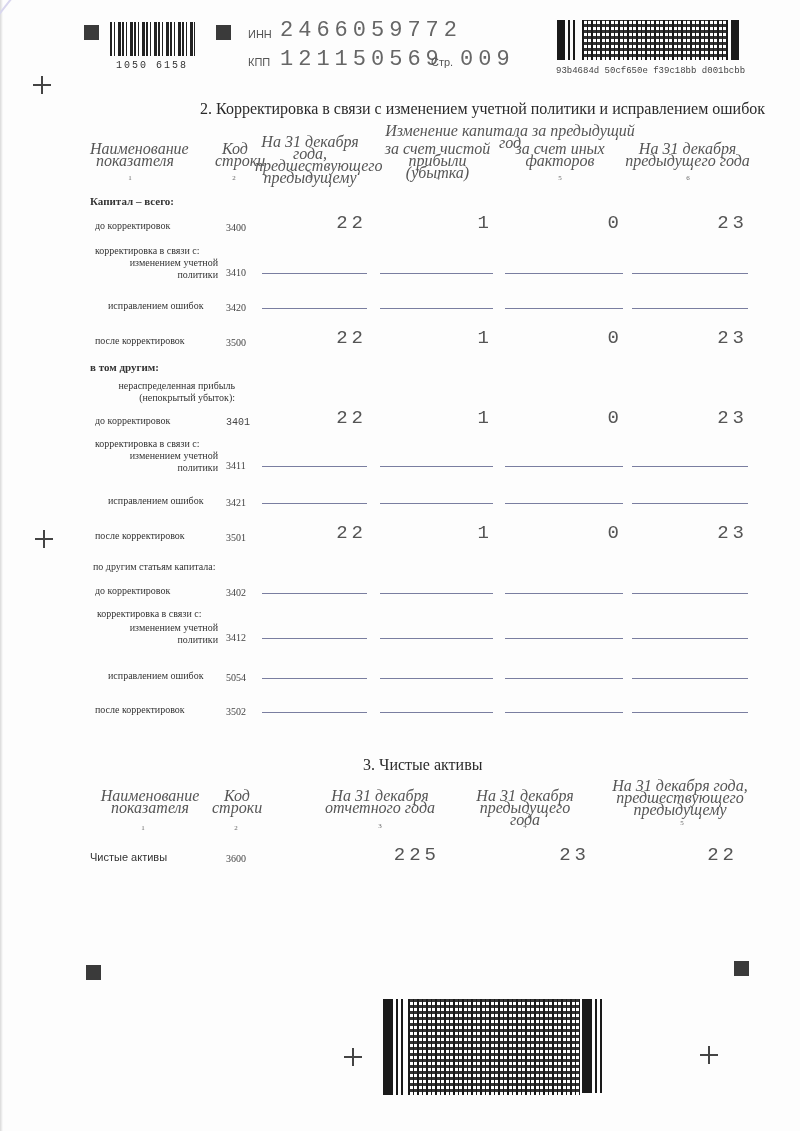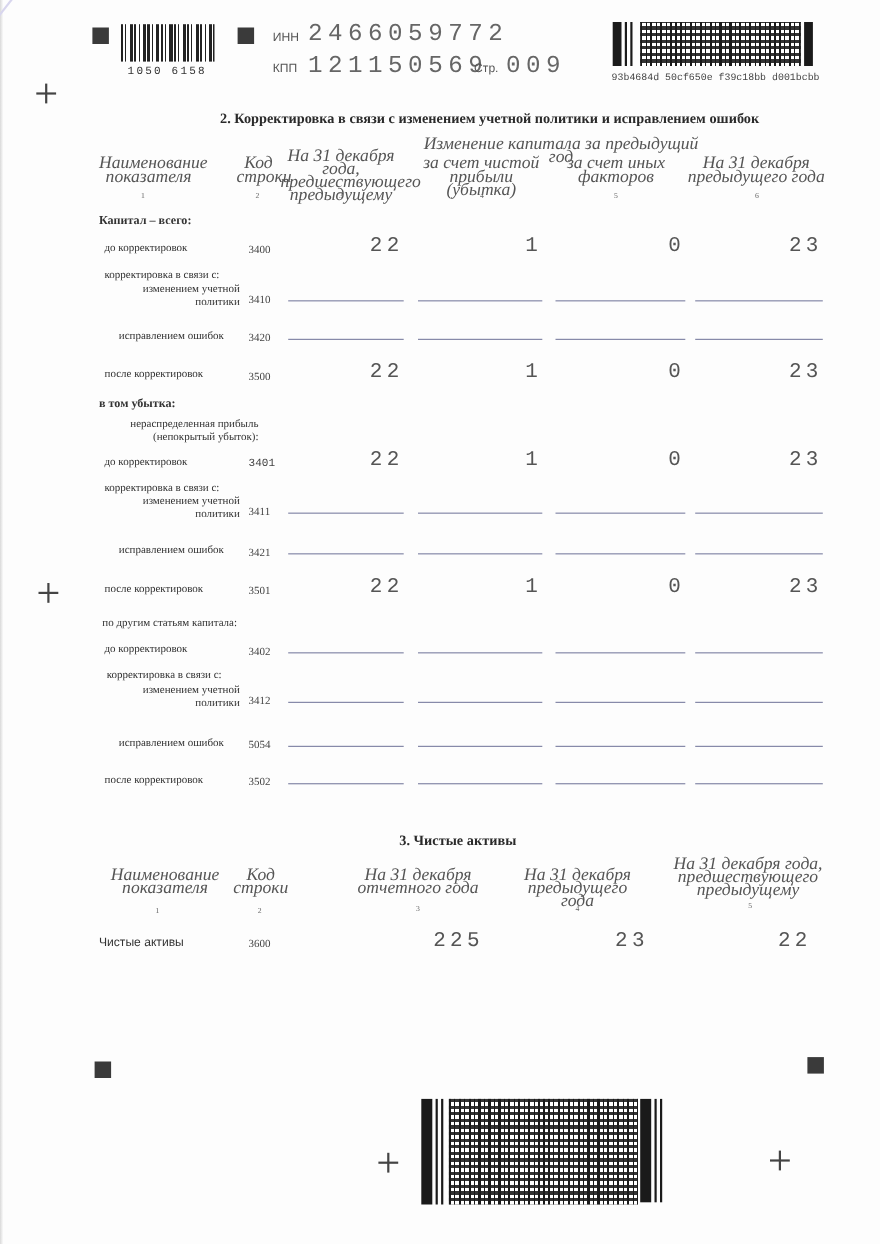--- a/index.html
+++ b/index.html
@@ -13,21 +13,21 @@
   .cross::after { top:8px; left:0; height:1.5px; width:18px; }
   .mono { font-family:"Liberation Mono","DejaVu Sans Mono",monospace; }
   .sans { font-family:"Liberation Sans","DejaVu Sans",sans-serif; }
   .barcode1 { position:absolute; left:110px; top:22px; width:85px; height:34px;
      background: repeating-linear-gradient(90deg,#222 0 2px,#fff 2px 4px,#222 4px 5px,#fff 5px 8px,#222 8px 11px,#fff 11px 12px); }
   .pdf417 { position:absolute; background:
      repeating-linear-gradient(90deg,#1a1a1a 0 2px,transparent 2px 5px,#1a1a1a 5px 6px,transparent 6px 9px),
      repeating-linear-gradient(0deg,#fff 0 3px,transparent 3px 6px),
      #333; }
   .pdfbar { position:absolute; background:#1a1a1a; }
-  .title { position:absolute; font-weight:bold; font-size:13px; white-space:nowrap; }
+  .title { position:absolute; font-weight:normal; font-size:16px; white-space:nowrap; }
   .hdr { position:absolute; font-style:italic; font-size:16px; text-align:center; color:#555; line-height:12px; }
   .colnum { position:absolute; font-size:7px; color:#666; text-align:center; }
   .rlabel { position:absolute; font-size:10px; color:#333; line-height:12px;text-align:right; }
   .rlabel.bold { font-weight:bold; font-size:11px; }
   .code { position:absolute; font-size:10px; color:#444; }
   .val { position:absolute; font-family:"Liberation Mono","DejaVu Sans Mono",monospace; font-size:19px; color:#555; letter-spacing:4px; text-align:right; }
   .dash { position:absolute; height:1px; background:#7a7ea0; }
   .scan-edge { position:absolute; left:0; top:0; width:3px; height:1131px;
      background:linear-gradient(90deg,#d9d9d9,transparent); }
   .fold { position:absolute; left:-30px; top:50px; width:150px; height:2px; background:#d8d6ee; transform:rotate(-52deg); transform-origin:left top; }
@@ -71,21 +71,21 @@
 <div class="hdr" style="left:625px;top:143px;width:125px;">На 31 декабря предыдущего года</div>
 
 <div class="colnum" style="left:120px;top:174px;width:20px;">1</div>
 <div class="colnum" style="left:224px;top:174px;width:20px;">2</div>
 <div class="colnum" style="left:300px;top:174px;width:20px;">3</div>
 <div class="colnum" style="left:428px;top:174px;width:20px;">4</div>
 <div class="colnum" style="left:550px;top:174px;width:20px;">5</div>
 <div class="colnum" style="left:678px;top:174px;width:20px;">6</div>
 
 <div class="rlabel bold" style="left:90px;top:195px;">Капитал – всего:</div>
-<div class="rlabel bold" style="left:90px;top:361px;">в том убытка:</div>
+<div class="rlabel bold" style="left:90px;top:361px;">в том другим:</div>
 <div class="rlabel" style="left:95px;top:380px;width:140px;">нераспределенная прибыль (непокрытый убыток):</div>
 <div class="rlabel" style="left:93px;top:561px;">по другим статьям капитала:</div>
 
 <div id="s2rows">
     <div class="rlabel" style="left: 95px; top: 220px;">до корректировок</div>
     <div class="code" style="left: 226px; top: 222px;">3400</div>
     <div class="val" style="left: 262px; width: 105px; top: 212px;">22</div>
     <div class="val" style="left: 380px; width: 113px; top: 212px;">1</div>
     <div class="val" style="left: 505px; width: 118px; top: 212px;">0</div>
     <div class="val" style="left: 632px; width: 116px; top: 212px;">23</div>

